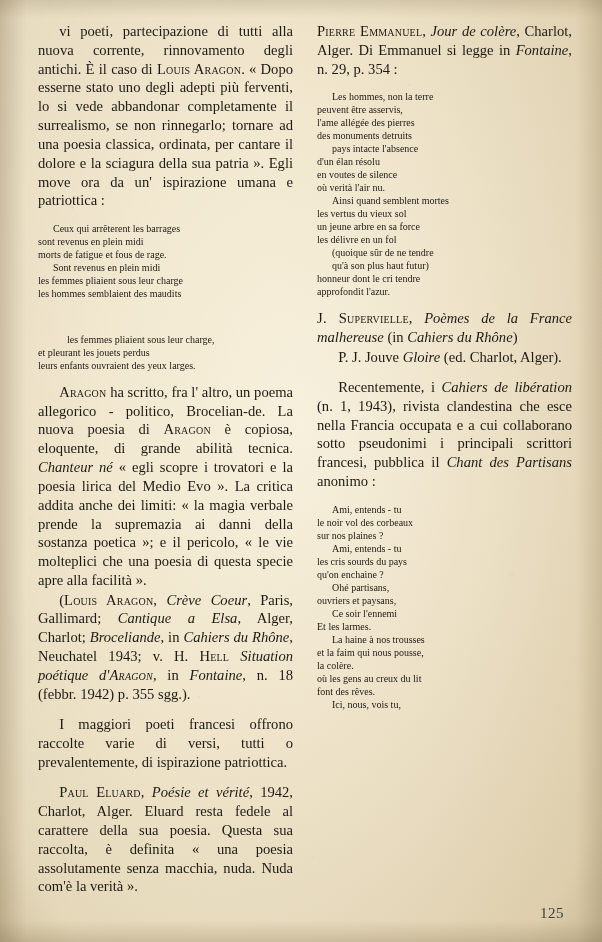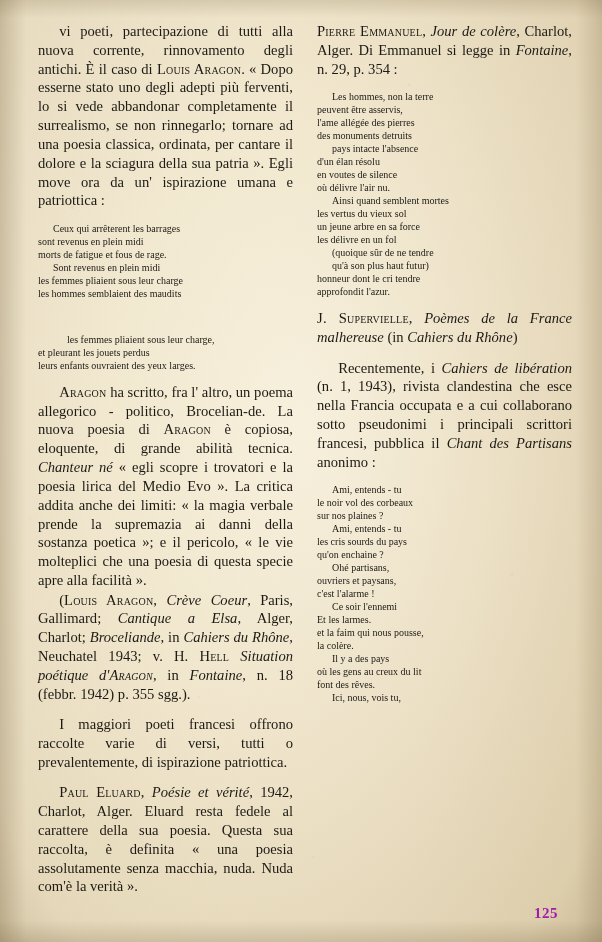--- a/index.html
+++ b/index.html
@@ -77,26 +77,25 @@
     margin: 0;
   }
   .verse .v {
     white-space: pre-wrap;
     display: block;
   }
   .v-ind1 { padding-left: 1.5em; }
   .v-ind2 { padding-left: 2.9em; margin-top: 33px; }
   .folio {
     position: absolute;
-    right: 44px;
+    right: 38px;
     bottom: 20px;
     font-size: 15px;
     letter-spacing: .5px;
-    color: #a21caf;
-    font-weight: bold;
+    color: #404040;
   }
   .edge-shadow {
     position: absolute;
     top: 0; bottom: 0; left: 0;
     width: 26px;
     background: linear-gradient(to right, rgba(120,100,65,.28), rgba(120,100,65,0));
     pointer-events: none;
   }
   .edge-shadow.right {
     left: auto; right: 0;
@@ -161,57 +160,57 @@
       <div class="gap"></div>
 
       <div class="verse">
         <span class="v v-ind1">Les hommes, non la terre</span>
         <span class="v">peuvent être asservis,</span>
         <span class="v">l'ame allégée des pierres</span>
         <span class="v">des monuments detruits</span>
         <span class="v v-ind1">pays intacte l'absence</span>
         <span class="v">d'un élan résolu</span>
         <span class="v">en voutes de silence</span>
-        <span class="v">où délivre l'air nu.</span>
+        <span class="v">où verità l'air nu.</span>
         <span class="v v-ind1">Ainsi quand semblent mortes</span>
         <span class="v">les vertus du vieux sol</span>
         <span class="v">un jeune arbre en sa force</span>
         <span class="v">les délivre en un fol</span>
         <span class="v v-ind1">(quoique sûr de ne tendre</span>
         <span class="v v-ind1">qu'à son plus haut futur)</span>
         <span class="v">honneur dont le cri tendre</span>
         <span class="v">approfondit l'azur.</span>
       </div>
 
       <div class="gap"></div>
 
       <p class="para noindent"><span class="sc">J. Supervielle</span>, <span class="it">Poèmes de la France malhereuse</span> (in <span class="it">Cahiers du Rhône</span>)</p>
 
+      <p class="para">P. J. Jouve <span class="it">Gloire</span> (ed. Charlot, Alger).</p>
 
       <div class="gap"></div>
 
       <p class="para">Recentemente, i <span class="it">Cahiers de libération</span> (n. 1, 1943), rivista clandestina che esce nella Francia occupata e a cui collaborano sotto pseudonimi i principali scrittori francesi, pubblica il <span class="it">Chant des Partisans</span> anonimo :</p>
 
       <div class="gap"></div>
 
       <div class="verse">
         <span class="v v-ind1">Ami, entends - tu</span>
         <span class="v">le noir vol des corbeaux</span>
         <span class="v">sur nos plaines ?</span>
         <span class="v v-ind1">Ami, entends - tu</span>
         <span class="v">les cris sourds du pays</span>
         <span class="v">qu'on enchaine ?</span>
         <span class="v v-ind1">Ohé partisans,</span>
         <span class="v">ouvriers et paysans,</span>
-        <span class="v">c'est l'alarme !</span>
         <span class="v v-ind1">Ce soir l'ennemi</span>
         <span class="v">Et les larmes.</span>
+        <span class="v v-ind1">La haine à nos trousses</span>
         <span class="v">et la faim qui nous pousse,</span>
         <span class="v">la colère.</span>
-        <span class="v v-ind1">Il y a des pays</span>
         <span class="v">où les gens au creux du lit</span>
         <span class="v">font des rêves.</span>
         <span class="v v-ind1">Ici, nous, vois tu,</span>
       </div>
 
     </div>
   </div>
 
   <div class="folio">125</div>
 </div>

